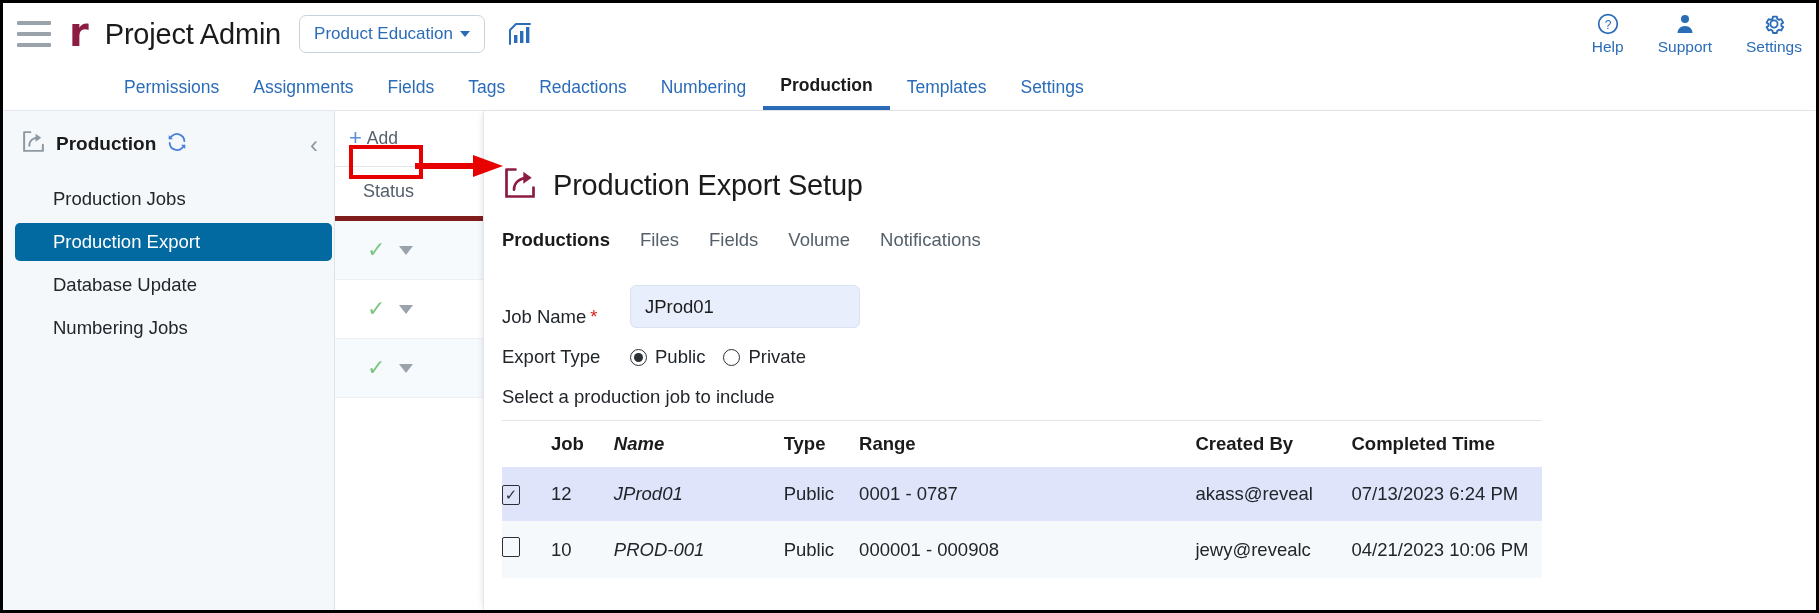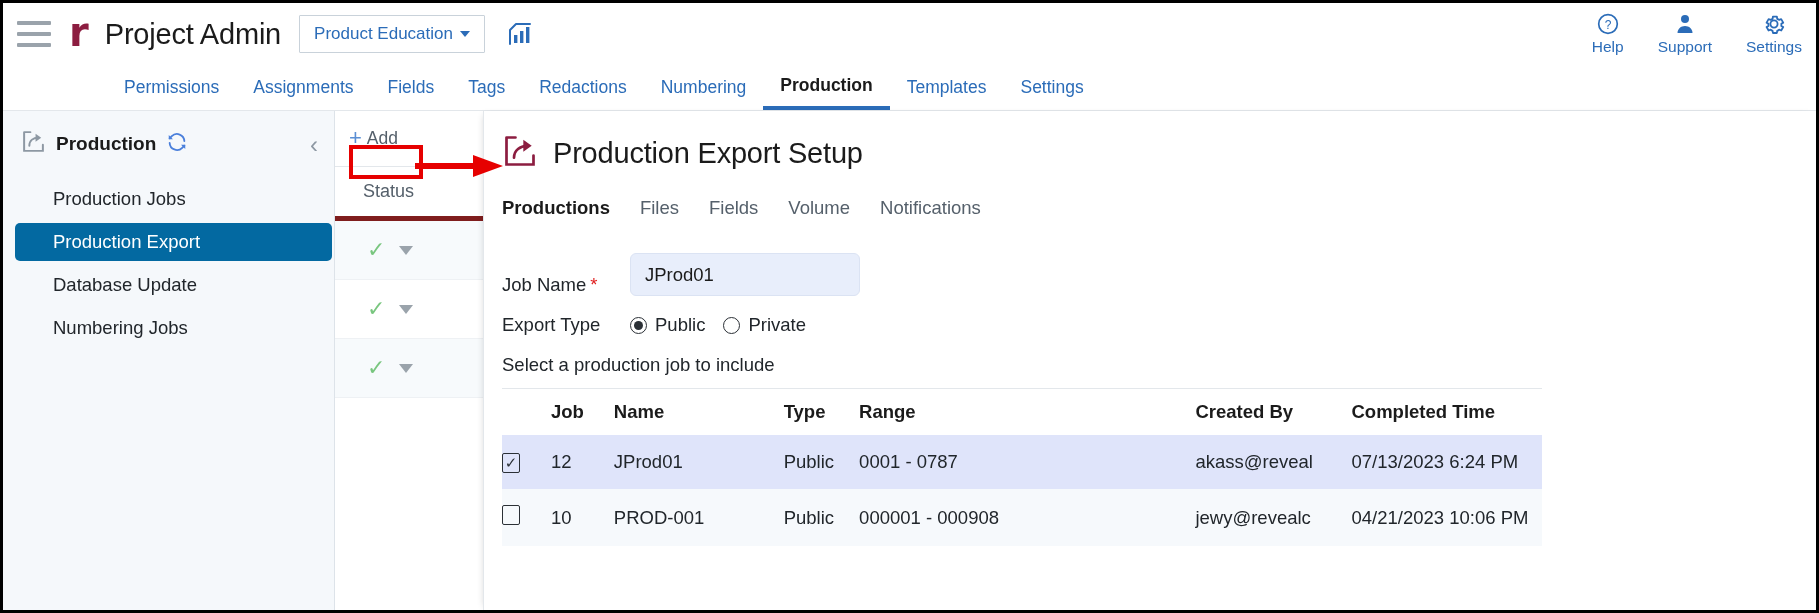--- a/index.html
+++ b/index.html
@@ -35,21 +35,21 @@
   .brand-r {
     font-family: "DejaVu Sans", sans-serif;
     font-size: 40px; font-weight: 800; color: #8c1d40;
     line-height: 1; margin-right: 16px; margin-top: -4px;
   }
   .app-title {
     font-size: 29px; color: #1b1b1b; font-weight: 400;
     letter-spacing: -0.2px; margin-right: 18px; white-space: nowrap;
   }
   .proj-select {
-    border: 1px solid #c9d2da; border-radius: 1px;
+    border: 1px solid #c9d2da; border-radius: 7px;
     padding: 8px 14px; font-size: 17px; color: #2b6cb8;
     background: #fff; cursor: pointer; white-space: nowrap;
     display: flex; align-items: center; gap: 7px;
   }
   .caret-down {
     width: 0; height: 0; border-left: 5px solid transparent;
     border-right: 5px solid transparent; border-top: 6px solid #2b6cb8;
   }
   .chart-icon { margin-left: 22px; cursor: pointer; display:flex; }
   .spacer { flex: 1; }
@@ -141,21 +141,21 @@
   }
 
   
   .mainpanel {
     flex: 1; background: #fff;
     border-left: 1px solid #e3e7eb;
     box-shadow: -3px 0 7px -4px rgba(0,0,0,.18);
     padding: 22px 0 0 18px; position: relative;
   }
   .panel-title {
-    display: flex; align-items: center; gap: 15px; margin-bottom: 24px;
+    display: flex; align-items: center; gap: 15px; margin-bottom: 24px; margin-top: 32px;
   }
   .panel-title-text {
     font-size: 29px; color: #1b1b1b; font-weight: 400; letter-spacing: -0.2px;
   }
   .panel-tabs { display: flex; gap: 30px; margin-bottom: 34px; }
   .ptab { font-size: 18.5px; color: #55606b; cursor: pointer; }
   .ptab.active { color: #1b1b1b; font-weight: 700; }
 
   .form-row { display: flex; align-items: flex-end; margin-bottom: 18px; }
   .form-label {
@@ -186,21 +186,21 @@
     text-align: left; font-size: 18.5px; font-weight: 700; color: #1b1b1b;
     padding: 12px 0 12px 0; border-top: 1px solid #e3e7eb;
   }
   .jobs-table td {
     font-size: 18.5px; color: #21262b; padding: 16px 0;
   }
   .jobs-table tr.selected td { background: #dfe4fa; }
   .jobs-table tr.alt td { background: #f6f9fc; }
   .col-chk { width: 52px; }
   .col-job { width: 66px; }
-  .col-name { width: 180px; }
+  .col-name { width: 180px; font-style: italic; }
   .col-type { width: 78px; }
   .col-range { width: 364px; }
   .col-by { width: 160px; }
   .col-time { width: 200px; }
   .chk {
     width: 18px; height: 20px; border: 1.6px solid #2b3036;
     border-radius: 2px; display: inline-flex; align-items: center;
     justify-content: center; font-size: 15px; color: #2b3036; cursor: pointer;
     line-height: 1;
   }

